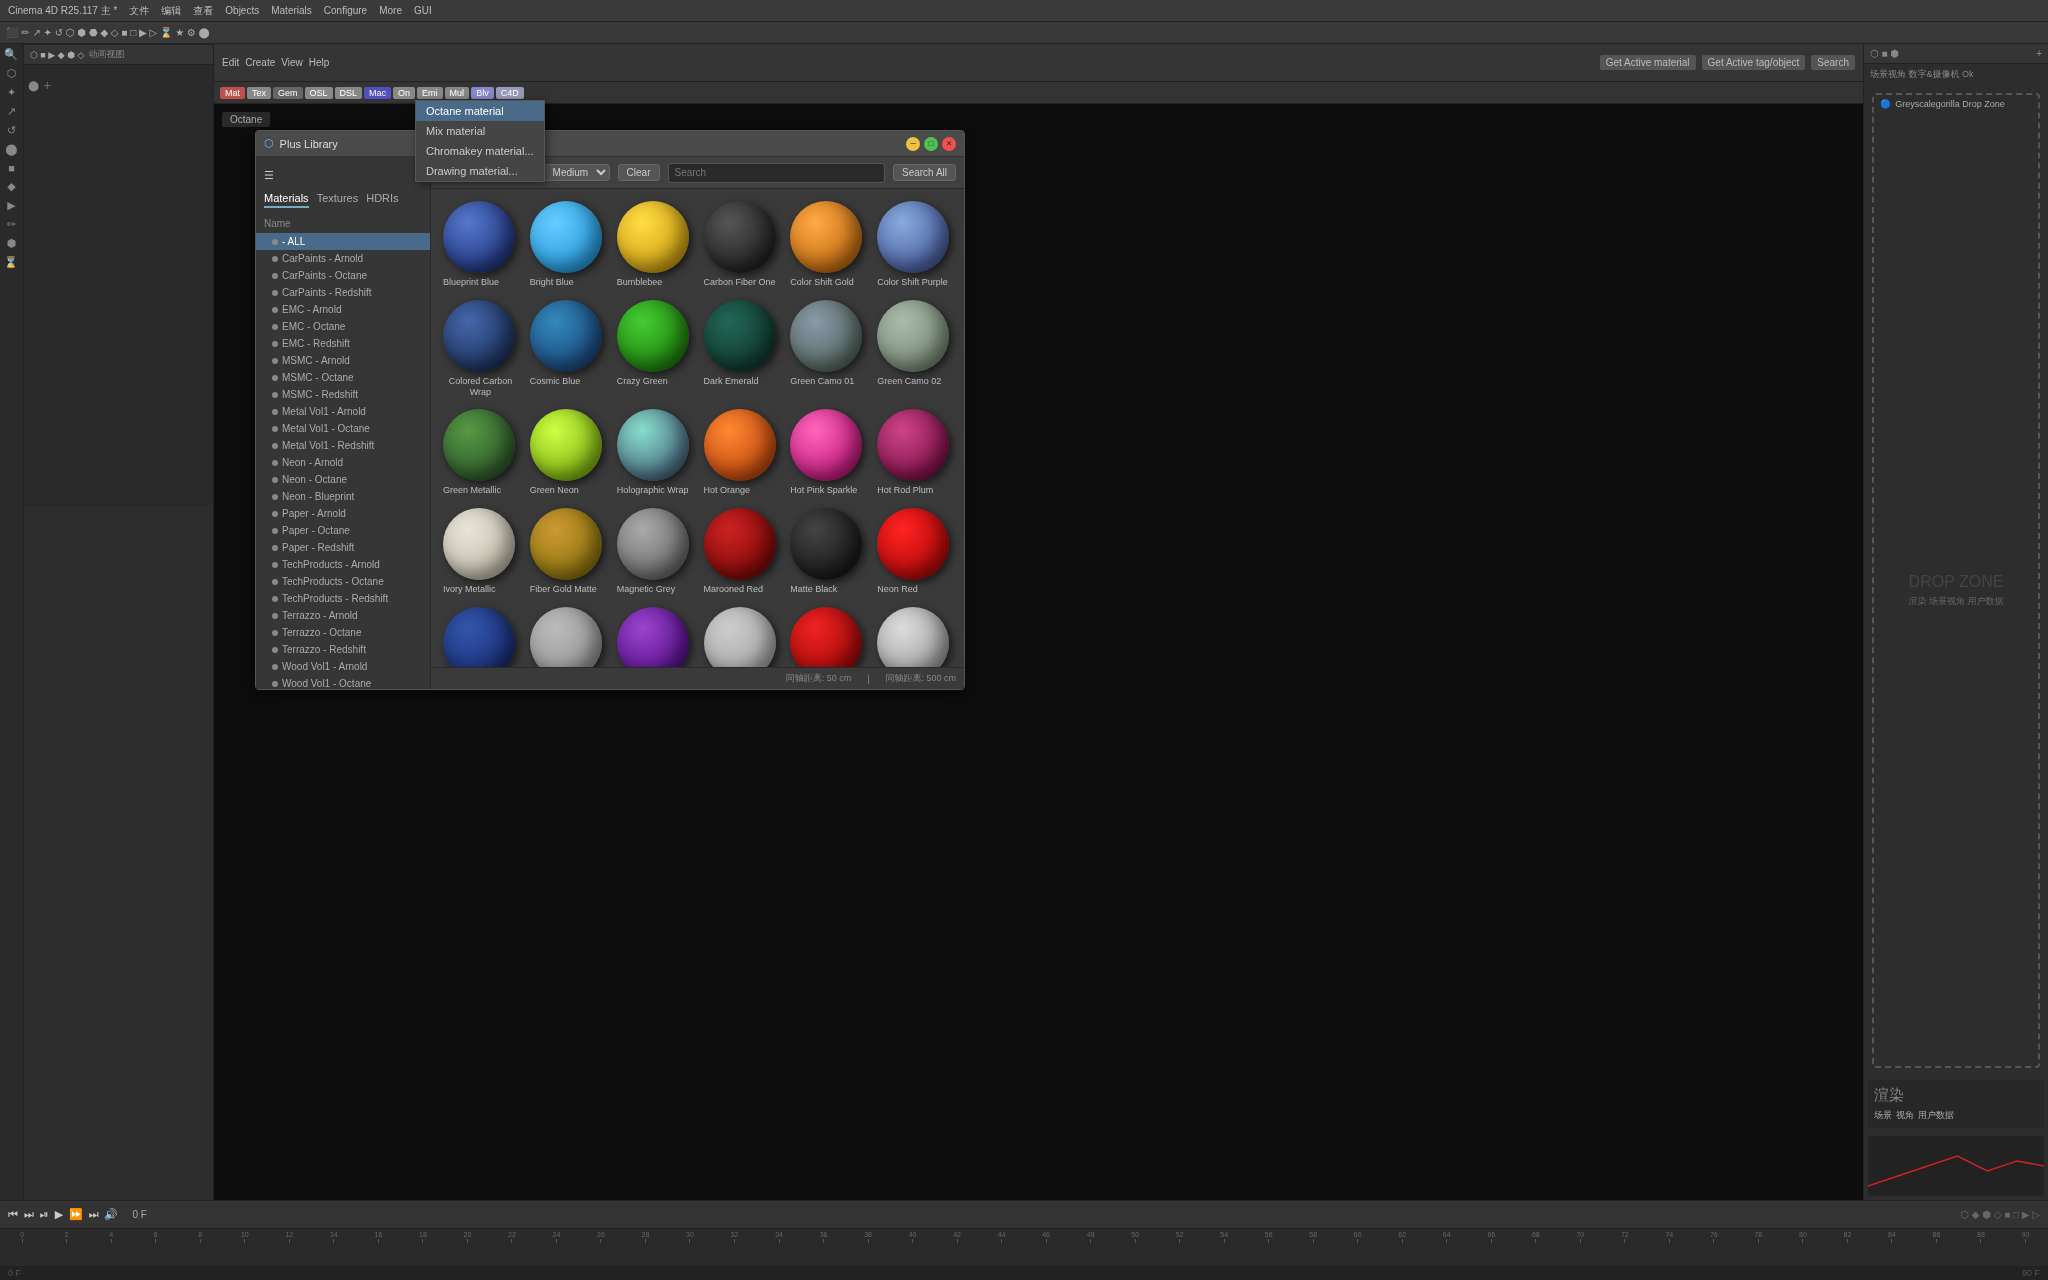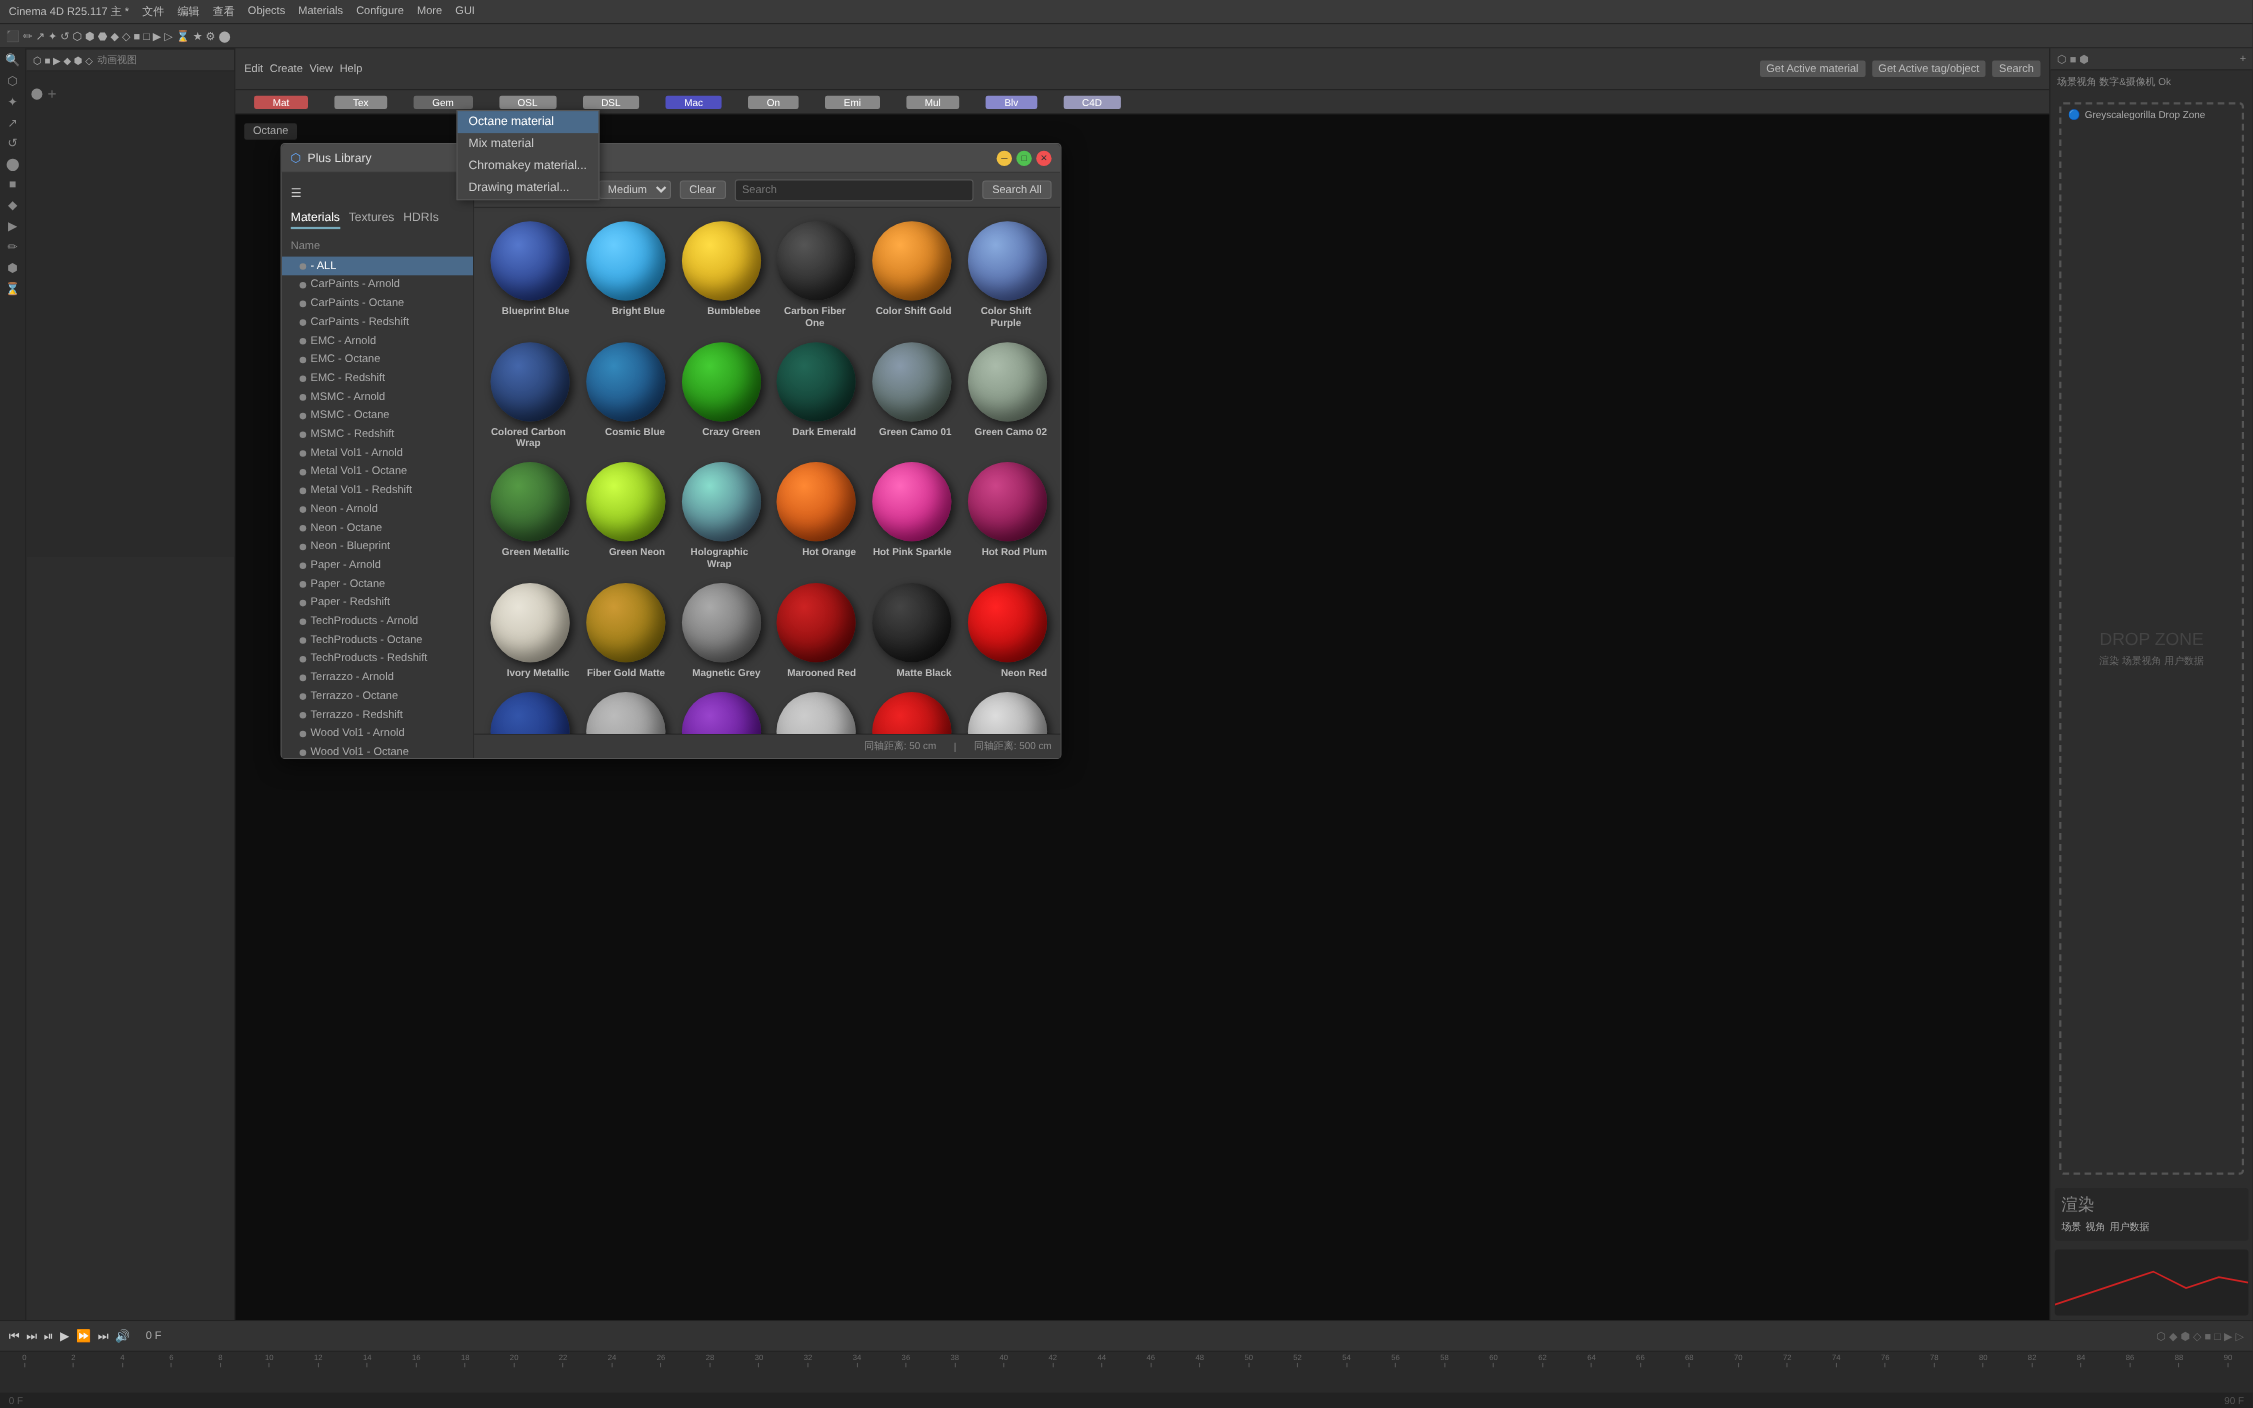--- a/index.html
+++ b/index.html
@@ -254,25 +254,24 @@
       padding: 8px;
       display: grid;
       grid-template-columns: repeat(6, 1fr);
       gap: 4px;
       align-content: start;
     }
 
     .material-item {
       display: flex;
       flex-direction: column;
-      align-items: flex-end;
+      align-items: flex-start;
       cursor: pointer;
       padding: 4px;
       border-radius: 3px;
-      font-weight: bold;
     }
 
     .material-sphere {
       width: 72px;
       height: 72px;
       border-radius: 50%;
       margin-bottom: 4px;
       box-shadow: 3px 3px 8px rgba(0,0,0,0.6), inset -8px -8px 16px rgba(0,0,0,0.4);
     }
 
@@ -455,25 +454,25 @@
 
     
     #central-layout {
       display: flex;
       flex: 1;
       position: relative;
     }
 
     
     .tag-pill {
-      padding: 1px 17px;
+      padding: 1px 5px;
       border-radius: 2px;
       font-size: 9px;
       color: #fff;
-      margin: 0 11px;
+      margin: 0 0;
     }
 
     .tag-mat { background: #c05050; }
     .tag-tex { background: #888; }
     .tag-osl { background: #888; }
     .tag-dsl { background: #888; }
     .tag-mac { background: #5050c0; }
     .tag-on { background: #888; }
     .tag-emi { background: #888; }
     .tag-mul { background: #888; }

